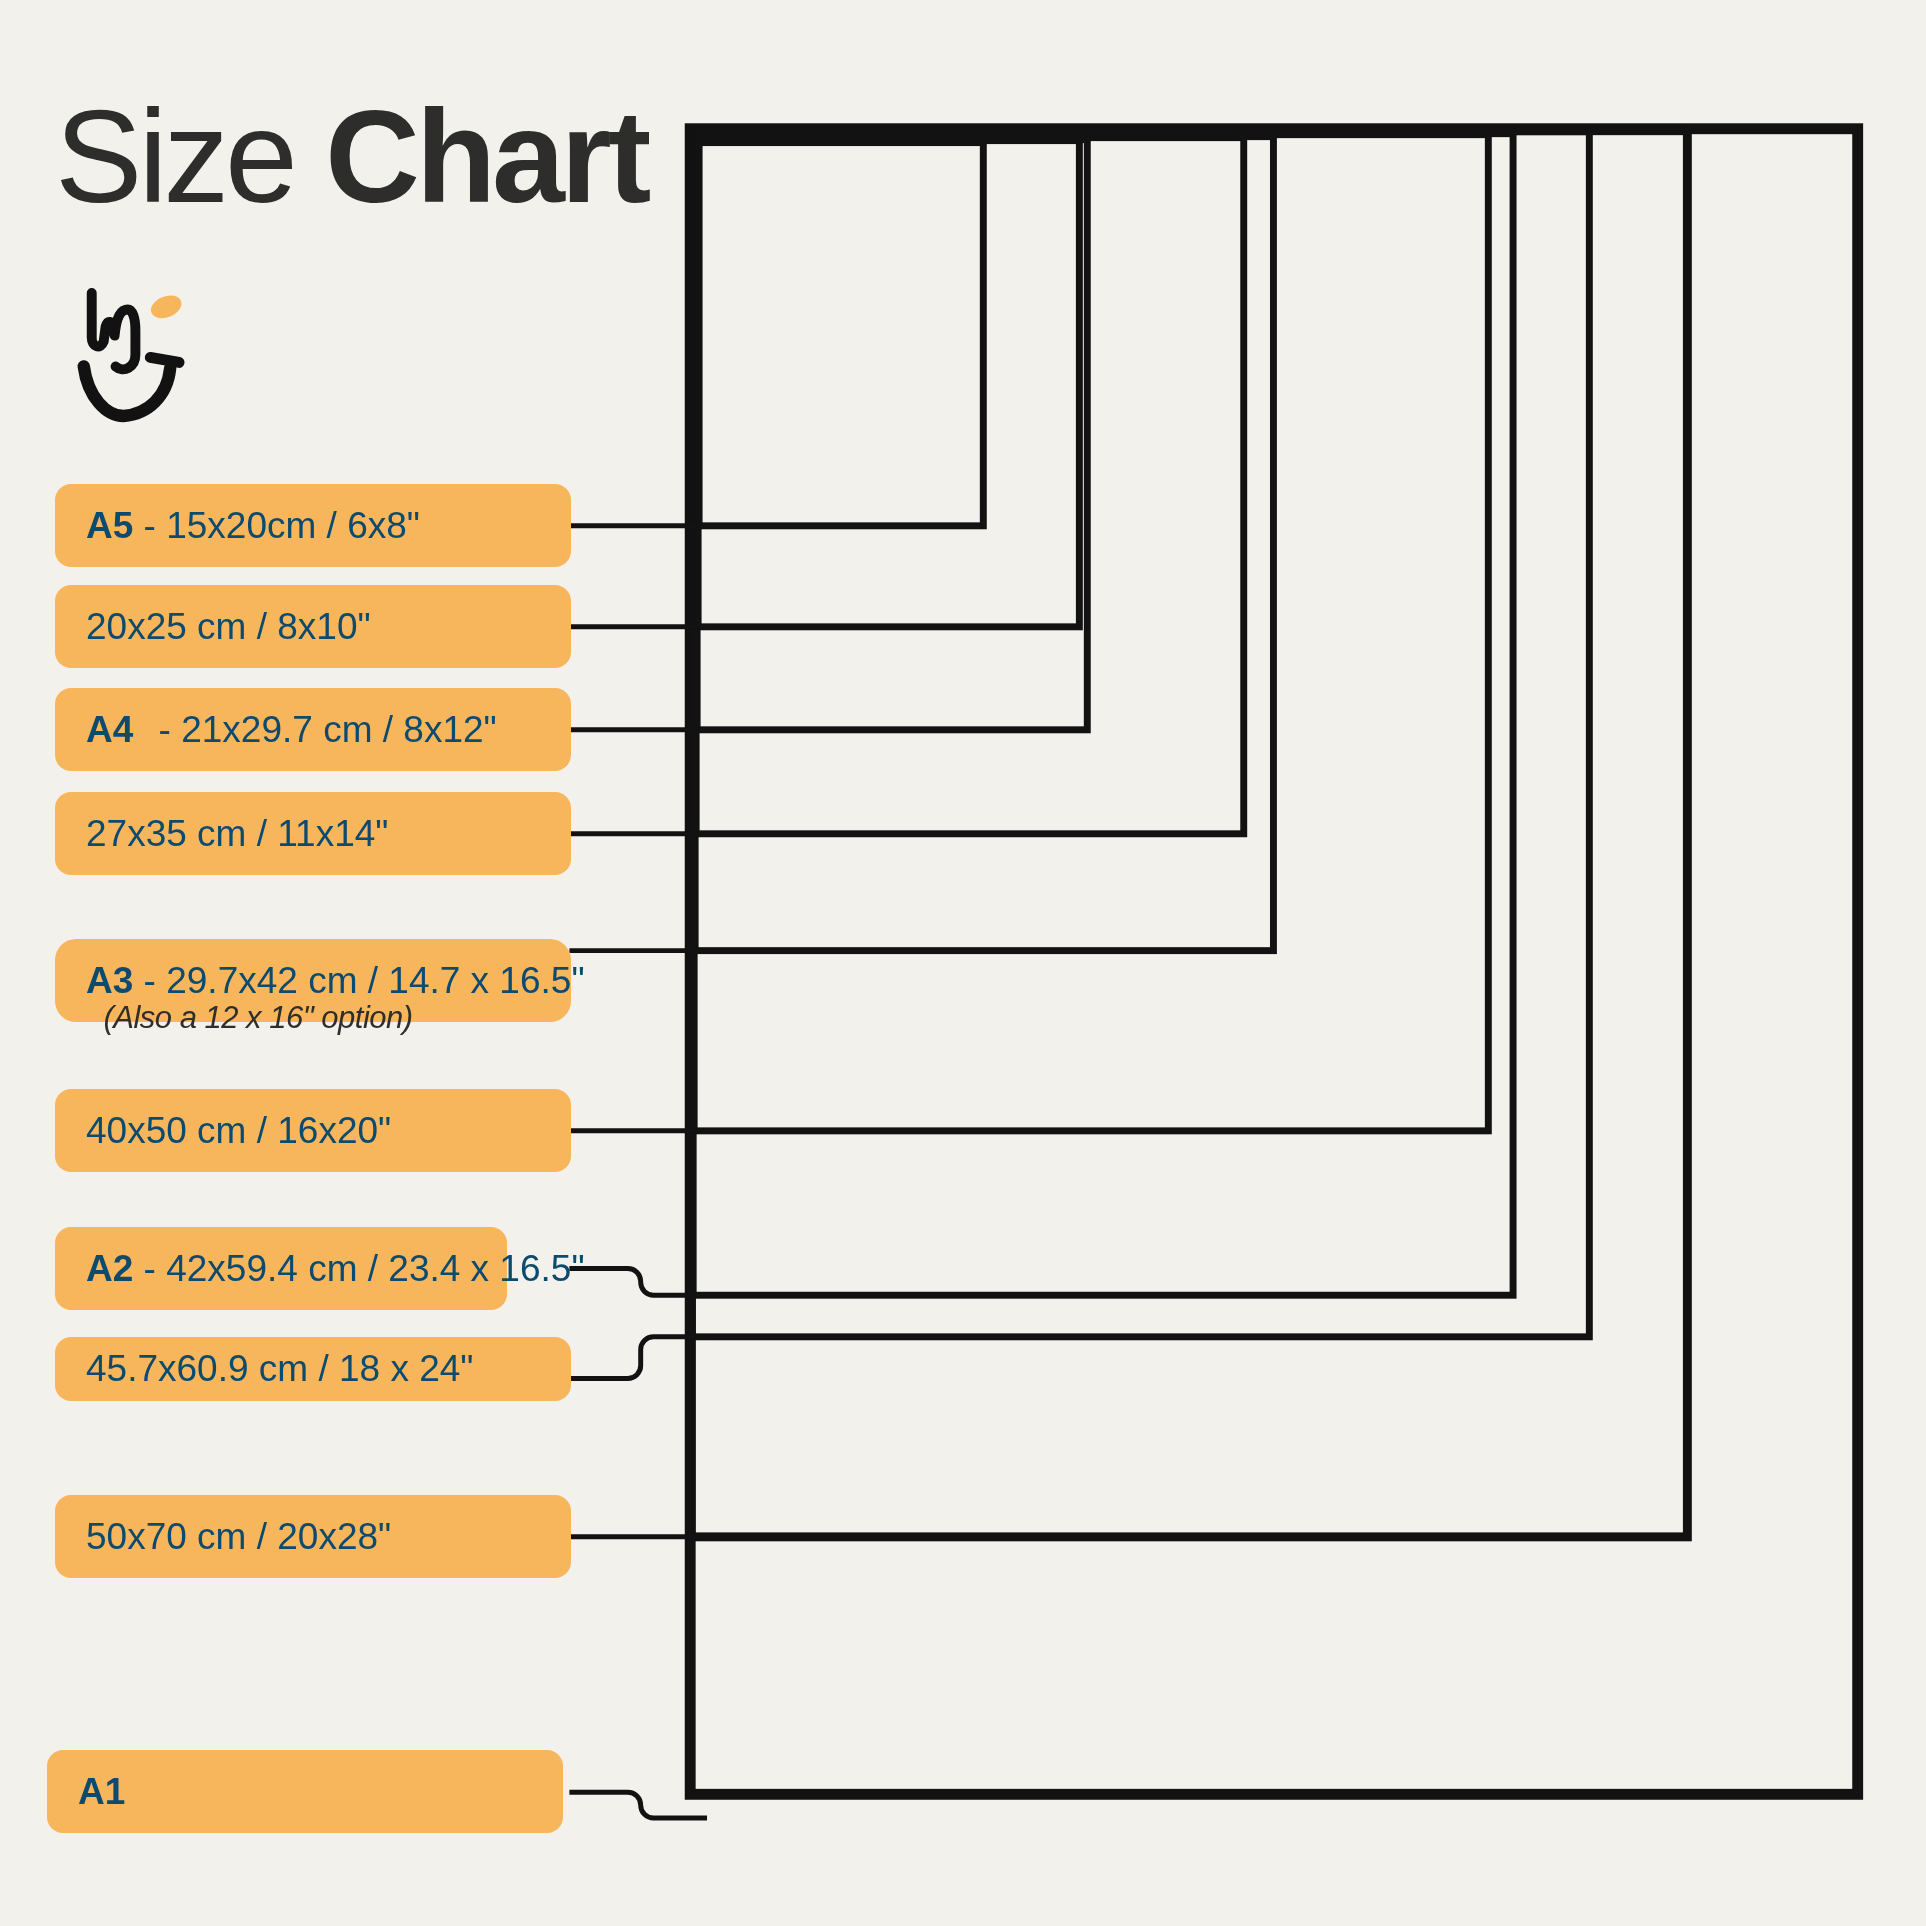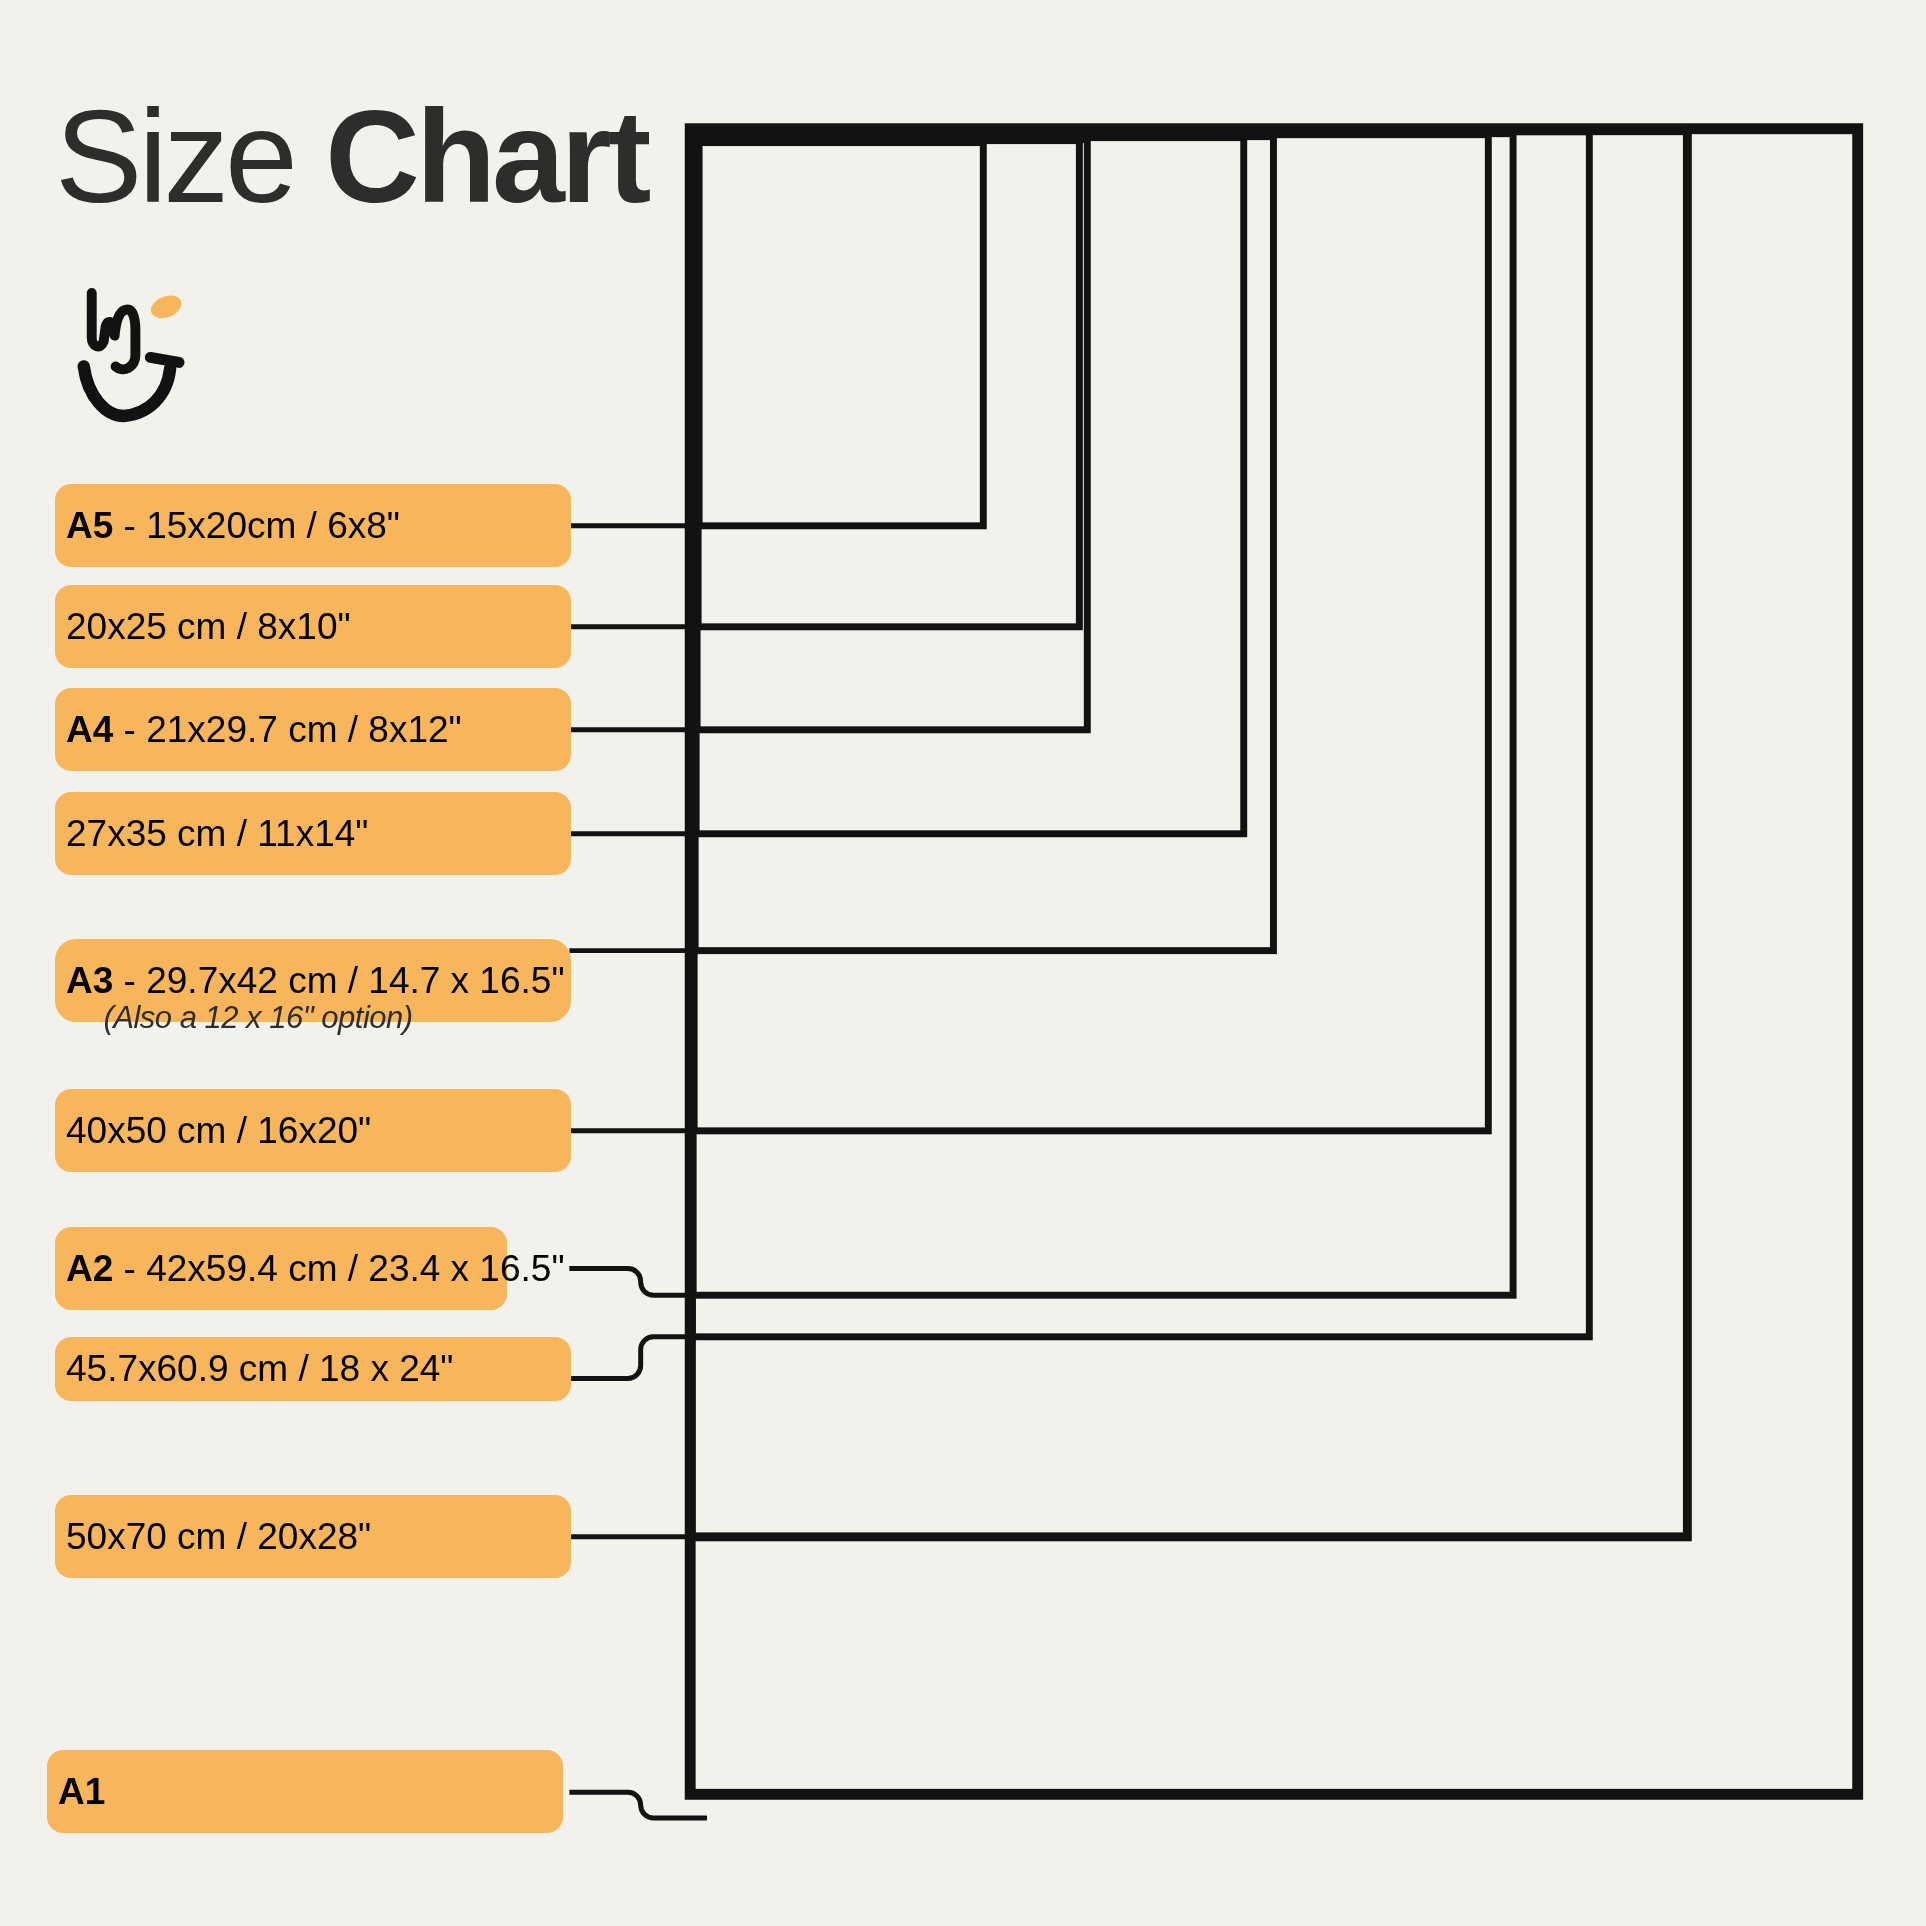--- a/index.html
+++ b/index.html
@@ -16,21 +16,21 @@
   }
   .title{
     position:absolute;left:55px;top:91px;line-height:1;
     font-size:131px;letter-spacing:-4px;color:var(--text);white-space:nowrap;
   }
   .title .bold{font-weight:700;margin-left:0.24em;}
   .logo{position:absolute;left:55px;top:279px;width:134px;height:149px;}
   .diagram{position:absolute;left:0;top:0;width:1927px;height:1927px;}
   .pill{
     position:absolute;display:flex;align-items:center;box-sizing:border-box;
-    background:var(--accent);color:#000000;font-size:37px;padding-left:11px;text-align:right;
+    background:var(--accent);color:#0c4a6e;font-size:37px;padding-left:31px;text-align:right;
   }
   .pill b{font-weight:700;}
   .pill span{white-space:pre;}
   .note{
     position:absolute;left:55px;top:1000px;width:406px;text-align:center;
     font-style:italic;font-size:31px;color:#2e2e2c;letter-spacing:-0.5px;
   }
 </style>
 </head>
 <body>
@@ -70,21 +70,21 @@
     </svg>
 
   <div>
       <div class="pill" style="top: 484px; left: 55px; width: 516px; height: 83px; border-radius: 16px;">
         <b>A5</b>
         <span> - 15x20cm / 6x8"</span>
       </div>
       <div class="pill" style="top: 585px; left: 55px; width: 516px; height: 83px; border-radius: 16px;">
         <span>20x25 cm / 8x10"</span>
       </div>
-      <div class="pill" style="top: 688px; left: 55px; width: 516px; height: 83px; border-radius: 16px;">
+      <div class="pill" style="top: 688px; left: 55px; width: 516px; height: 83px; border-radius: 16px; gap: 15px;">
         <b>A4</b>
         <span> - 21x29.7 cm / 8x12"</span>
       </div>
       <div class="pill" style="top: 792px; left: 55px; width: 516px; height: 83px; border-radius: 16px;">
         <span>27x35 cm / 11x14"</span>
       </div>
       <div class="pill" style="top: 909px; left: 55px; width: 516px; height: 83px; border-radius: 21px; margin-top: 30px;">
         <b>A3</b>
         <span> - 29.7x42 cm / 14.7 x 16.5"</span>
       </div>

